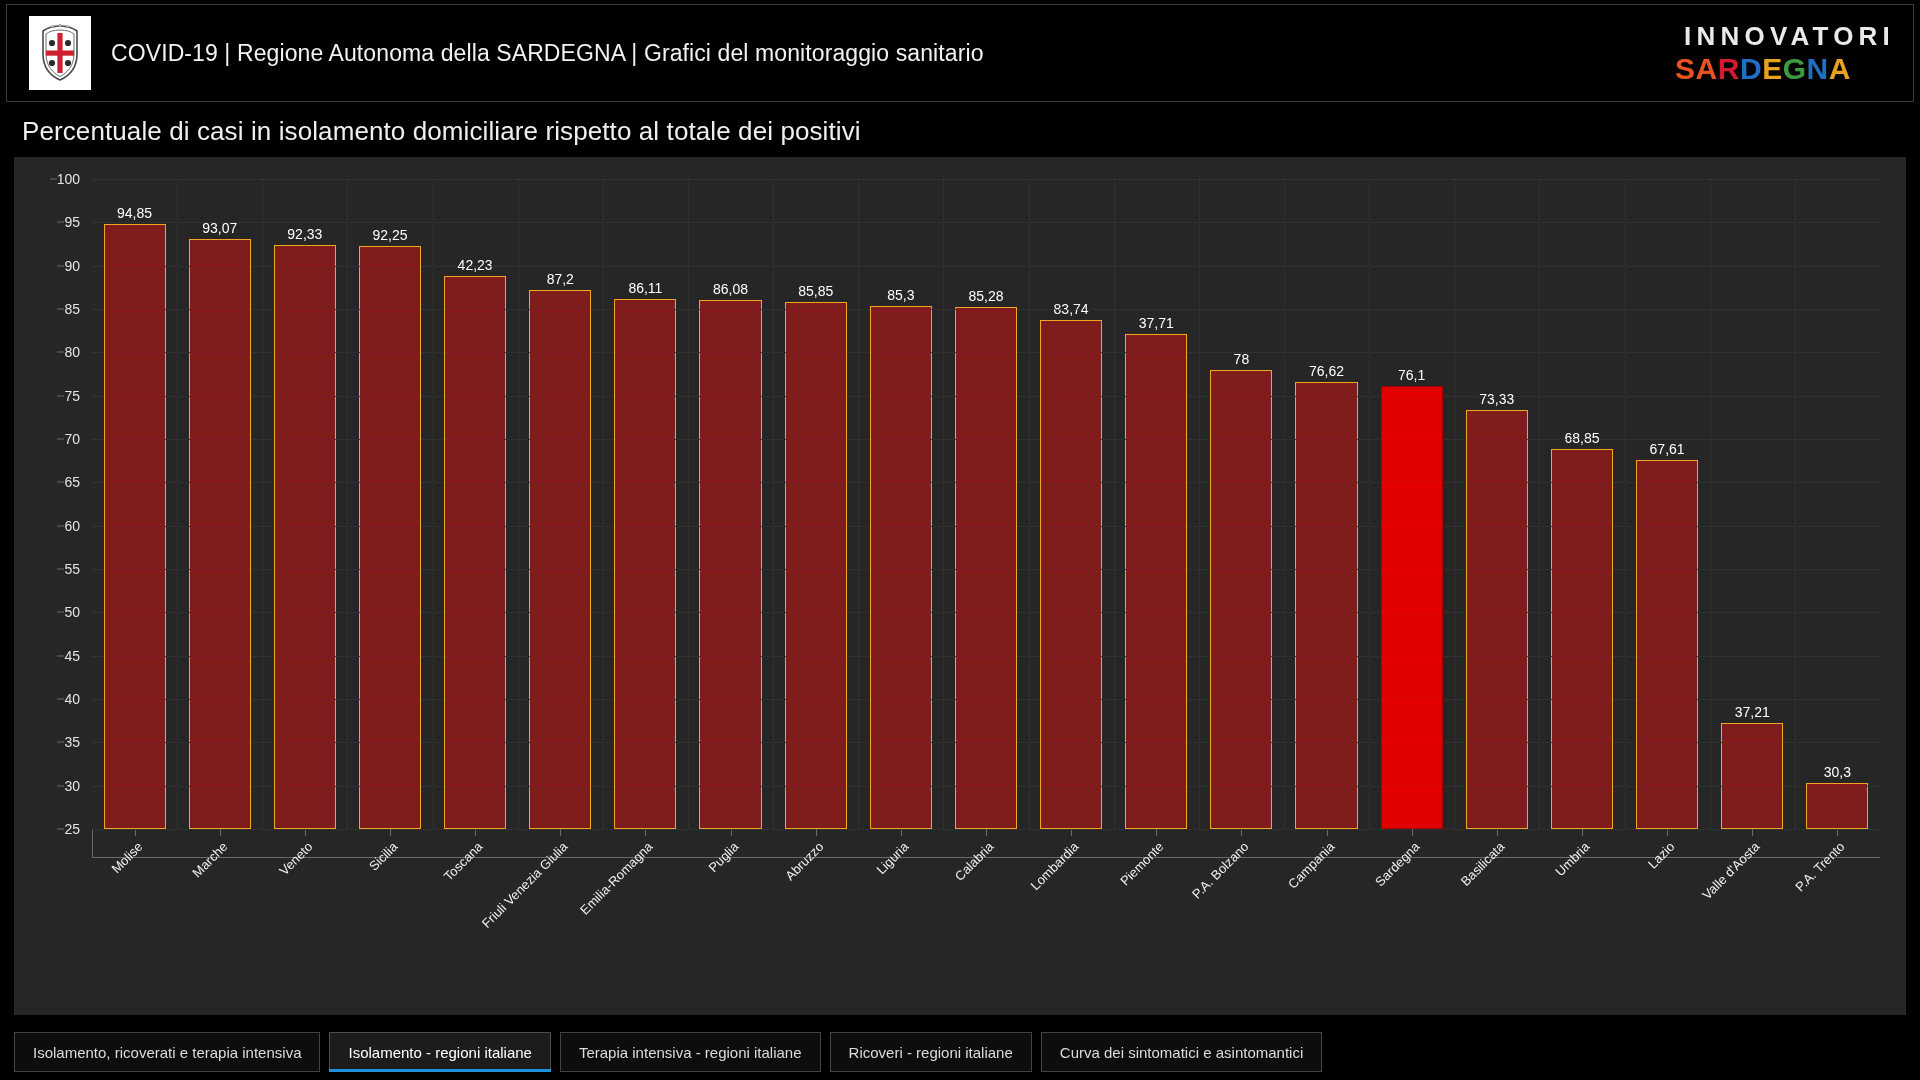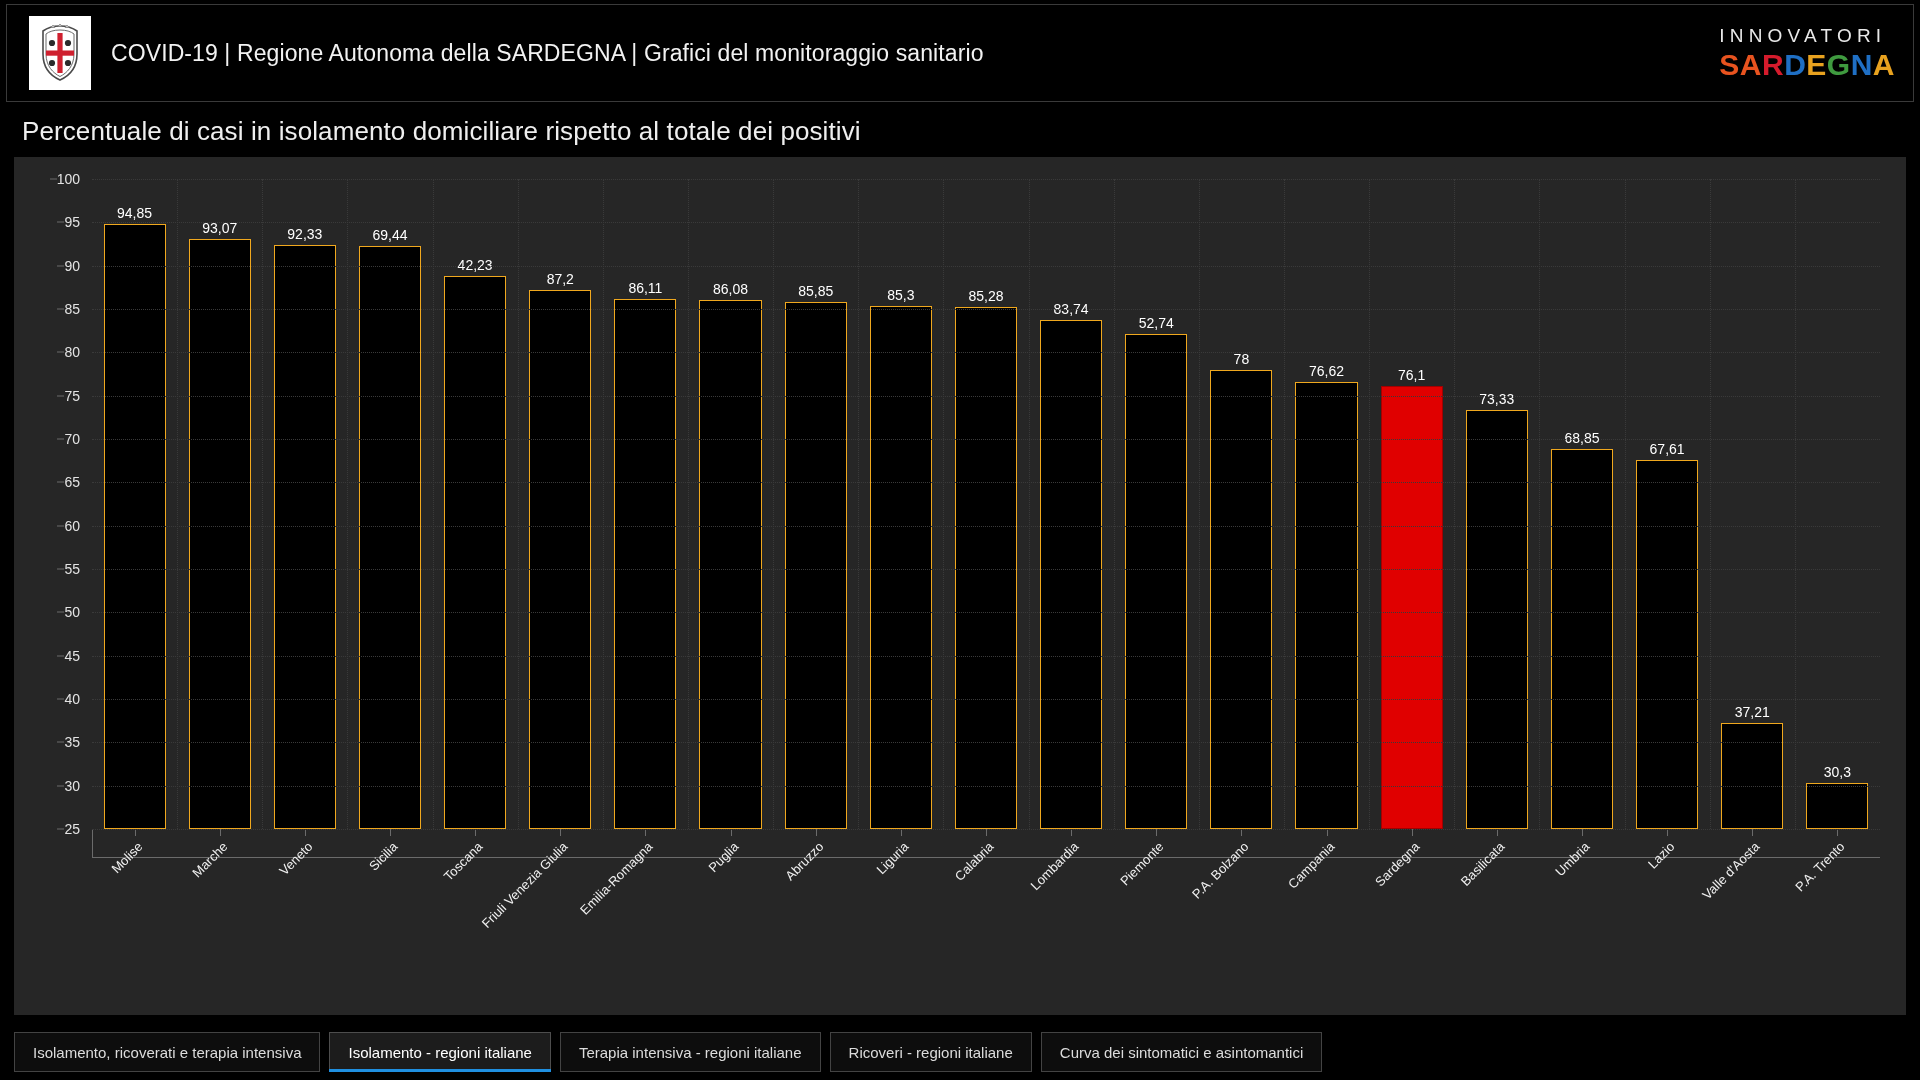--- a/index.html
+++ b/index.html
@@ -43,24 +43,25 @@
     white-space: nowrap;
   }
   .brand {
     position: absolute;
     right: 18px; top: 50%;
     transform: translateY(-50%);
     text-align: left;
     line-height: 1;
   }
   .brand-top {
-    font-size: 19px;
+    font-size: 26px;
     letter-spacing: 5.2px;
     color: #e9e9e9;
-    font-weight: 400;
+    font-weight: 700;
+    margin-left: 9px;
   }
   .brand-bottom {
     font-size: 30px;
     font-weight: 700;
     letter-spacing: .5px;
     margin-top: 5px;
   }
   .brand-bottom span { display: inline-block; }
 
   
@@ -138,21 +139,21 @@
   .bar-slot {
     flex: 1 1 0;
     height: 100%;
     position: relative;
     display: flex;
     align-items: flex-end;
     justify-content: center;
   }
   .bar {
     width: 73%;
-    background: #000000;
+    background: #7f1d1d;
     border: 1.6px solid #f0a81e;
     position: relative;
   }
   .bar.highlight {
     background: #e00000;
     border-color: #a30000;
   }
   .bar-label {
     position: absolute;
     bottom: 100%;
@@ -295,21 +296,21 @@
           </div>
           <div class="bar-slot">
             <div class="bar" style="height: 89.7733%;">
               <div class="bar-label">92,33</div>
             </div>
             <div class="xtick-mark"></div>
             <div class="xtick-label">Veneto</div>
           </div>
           <div class="bar-slot">
             <div class="bar" style="height: 89.6667%;">
-              <div class="bar-label">69,44</div>
+              <div class="bar-label">92,25</div>
             </div>
             <div class="xtick-mark"></div>
             <div class="xtick-label">Sicilia</div>
           </div>
           <div class="bar-slot">
             <div class="bar" style="height: 85.08%;">
               <div class="bar-label">42,23</div>
             </div>
             <div class="xtick-mark"></div>
             <div class="xtick-label">Toscana</div>
@@ -358,21 +359,21 @@
           </div>
           <div class="bar-slot">
             <div class="bar" style="height: 78.32%;">
               <div class="bar-label">83,74</div>
             </div>
             <div class="xtick-mark"></div>
             <div class="xtick-label">Lombardia</div>
           </div>
           <div class="bar-slot">
             <div class="bar" style="height: 76.0933%;">
-              <div class="bar-label">52,74</div>
+              <div class="bar-label">37,71</div>
             </div>
             <div class="xtick-mark"></div>
             <div class="xtick-label">Piemonte</div>
           </div>
           <div class="bar-slot">
             <div class="bar" style="height: 70.6667%;">
               <div class="bar-label">78</div>
             </div>
             <div class="xtick-mark"></div>
             <div class="xtick-label">P.A. Bolzano</div>

